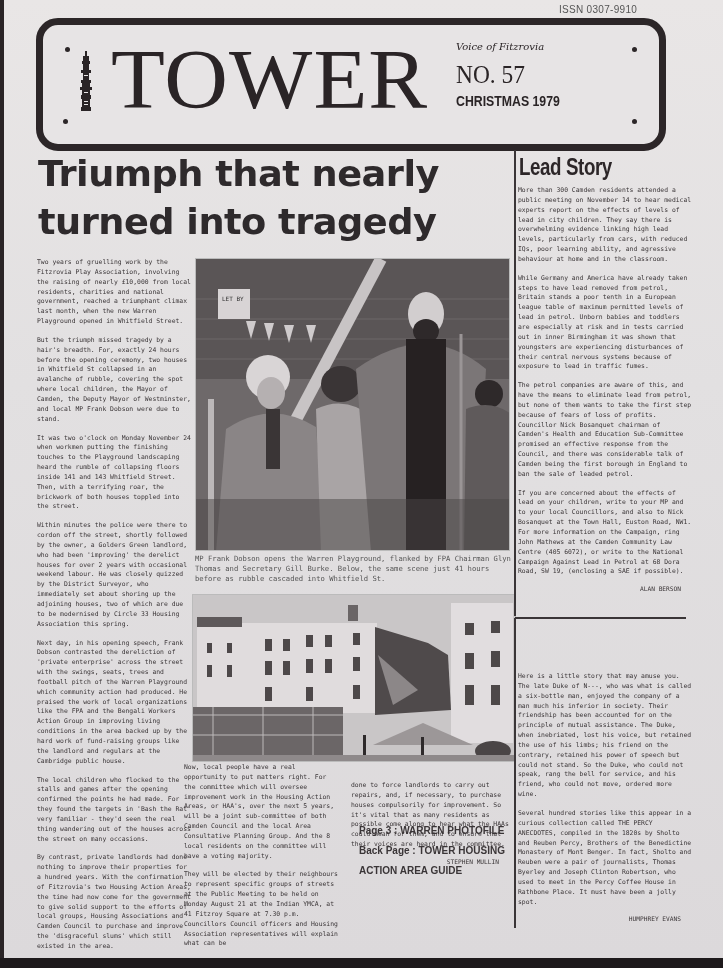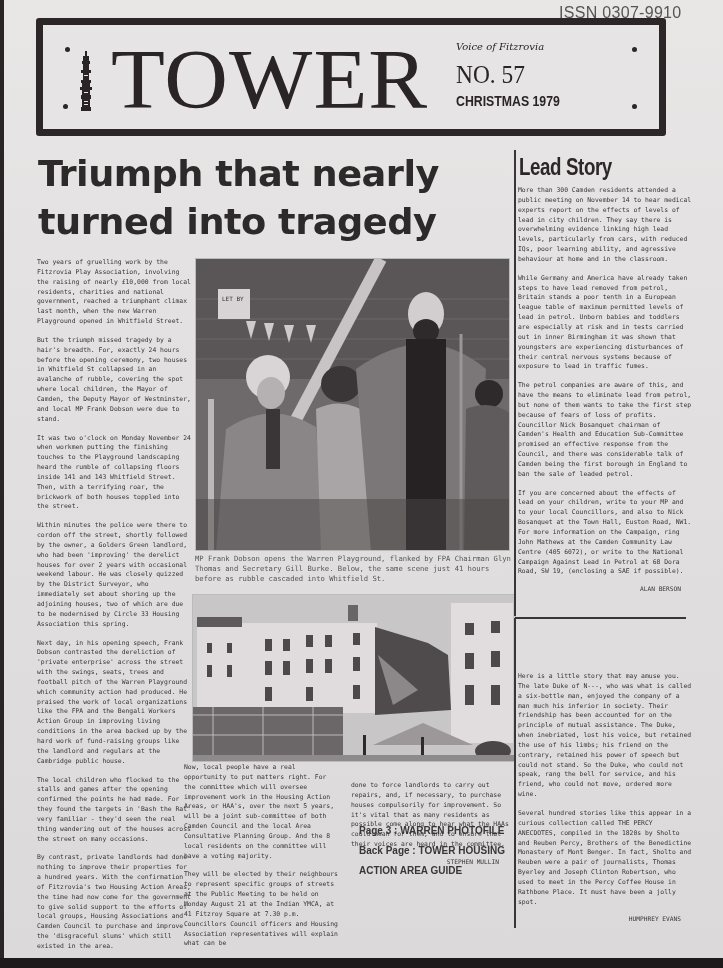--- a/index.html
+++ b/index.html
@@ -4,25 +4,25 @@
   <style>
     * { box-sizing: border-box; margin: 0; padding: 0; }
     html, body { width: 723px; height: 968px; overflow: hidden; background: #1b1618; }
     body { position: relative; font-family: "DejaVu Sans Mono", monospace; }
     .page {
       position: absolute; left: 4px; top: 0; width: 719px; height: 958px;
       background: linear-gradient(180deg, #e9e6e6 0%, #e2e0e1 40%, #dcd9db 100%);
     }
     .bottom-strip { position: absolute; left: 0; top: 958px; width: 723px; height: 10px; background: #1e1a1c; }
     .left-strip { position: absolute; left: 0; top: 0; width: 5px; height: 968px; background: #2a2426; }
-    .issn { position: absolute; left: 555px; top: 4px; font-family: "Liberation Sans", sans-serif; font-size: 16px; color: #555; letter-spacing: 0.3px; }
+    .issn { position: absolute; left: 555px; top: 4px; font-family: "Liberation Sans", sans-serif; font-size: 10px; color: #555; letter-spacing: 0.3px; }
 
     .masthead {
-      position: absolute; left: 32px; top: 18px; width: 630px; height: 118px;
-      border: 7px solid #2c2628; border-radius: 3px; background: #e7e4e5;
+      position: absolute; left: 32px; top: 18px; width: 630px; height: 133px;
+      border: 7px solid #2c2628; border-radius: 22px; background: #e7e4e5;
     }
     .rivet { position: absolute; width: 5px; height: 5px; border-radius: 50%; background: #2c2628; }
     .tower-icon { position: absolute; left: 36px; top: 26px; width: 14px; height: 60px; }
     .tower-title {
       position: absolute; left: 68px; top: 10px;
       font-family: "Liberation Serif", serif; font-size: 84px; line-height: 90px;
       color: #2a2426; letter-spacing: 1px; transform: scaleX(1.05); transform-origin: left;
     }
     .voice { position: absolute; left: 413px; top: 16px; font-family: "DejaVu Serif", serif; font-style: italic; font-size: 10px; color: #2a2426; }
     .issue-no { position: absolute; left: 413px; top: 36px; font-family: "Liberation Serif", serif; font-size: 26px; line-height: 28px; color: #2a2426; transform: scaleX(0.9); transform-origin: left; }

